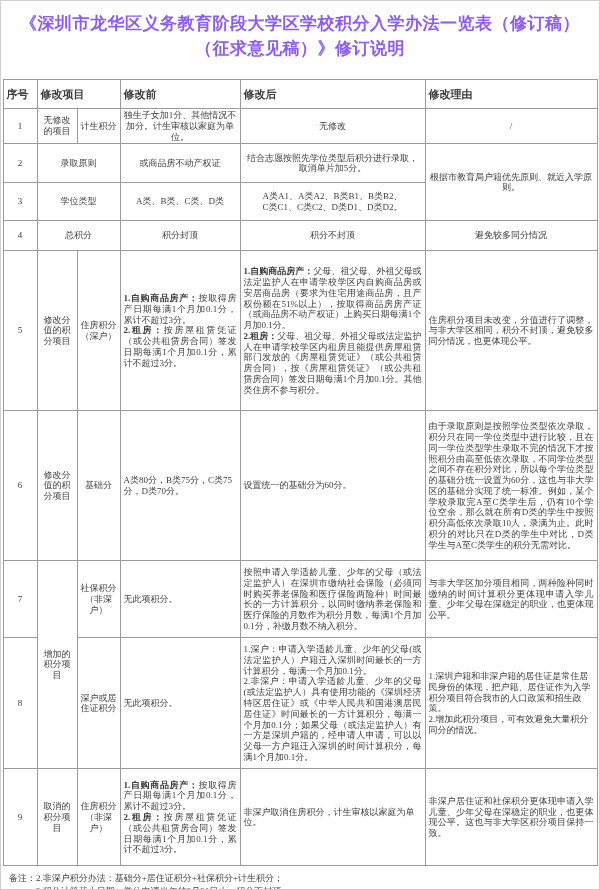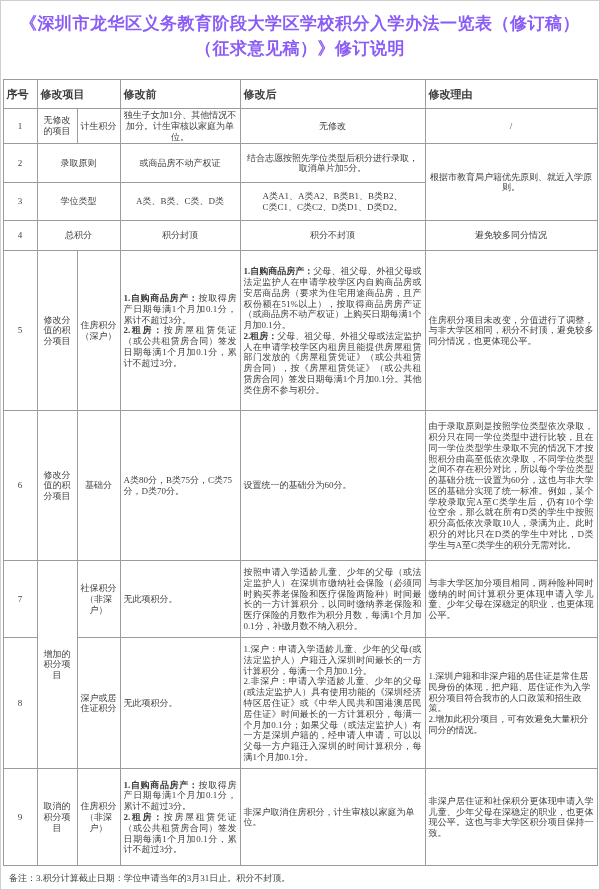--- a/index.html
+++ b/index.html
@@ -141,15 +141,16 @@
 </span><span style="font-weight: bold;">2.租房：</span><span>按房屋租赁凭证（或公共租赁房合同）签发日期每满1个月加0.1分，累计不超过3分。</span></td>
     <td class="l">非深户取消住房积分，计生审核以家庭为单位。</td>
     <td class="j">非深户居住证和社保积分更体现申请入学儿童、少年父母在深稳定的职业，也更体现公平。这也与非大学区积分项目保持一致。</td>
   </tr>
 </tbody>
   </table>
 
 <div class="notes">
   <span class="lbl">备注：</span>
   <div class="items">
+    <div>2.非深户积分办法：基础分+居住证积分+社保积分+计生积分；</div>
     <div>3.积分计算截止日期：学位申请当年的3月31日止。积分不封顶。</div>
   </div>
 </div>
 
 </body></html>

